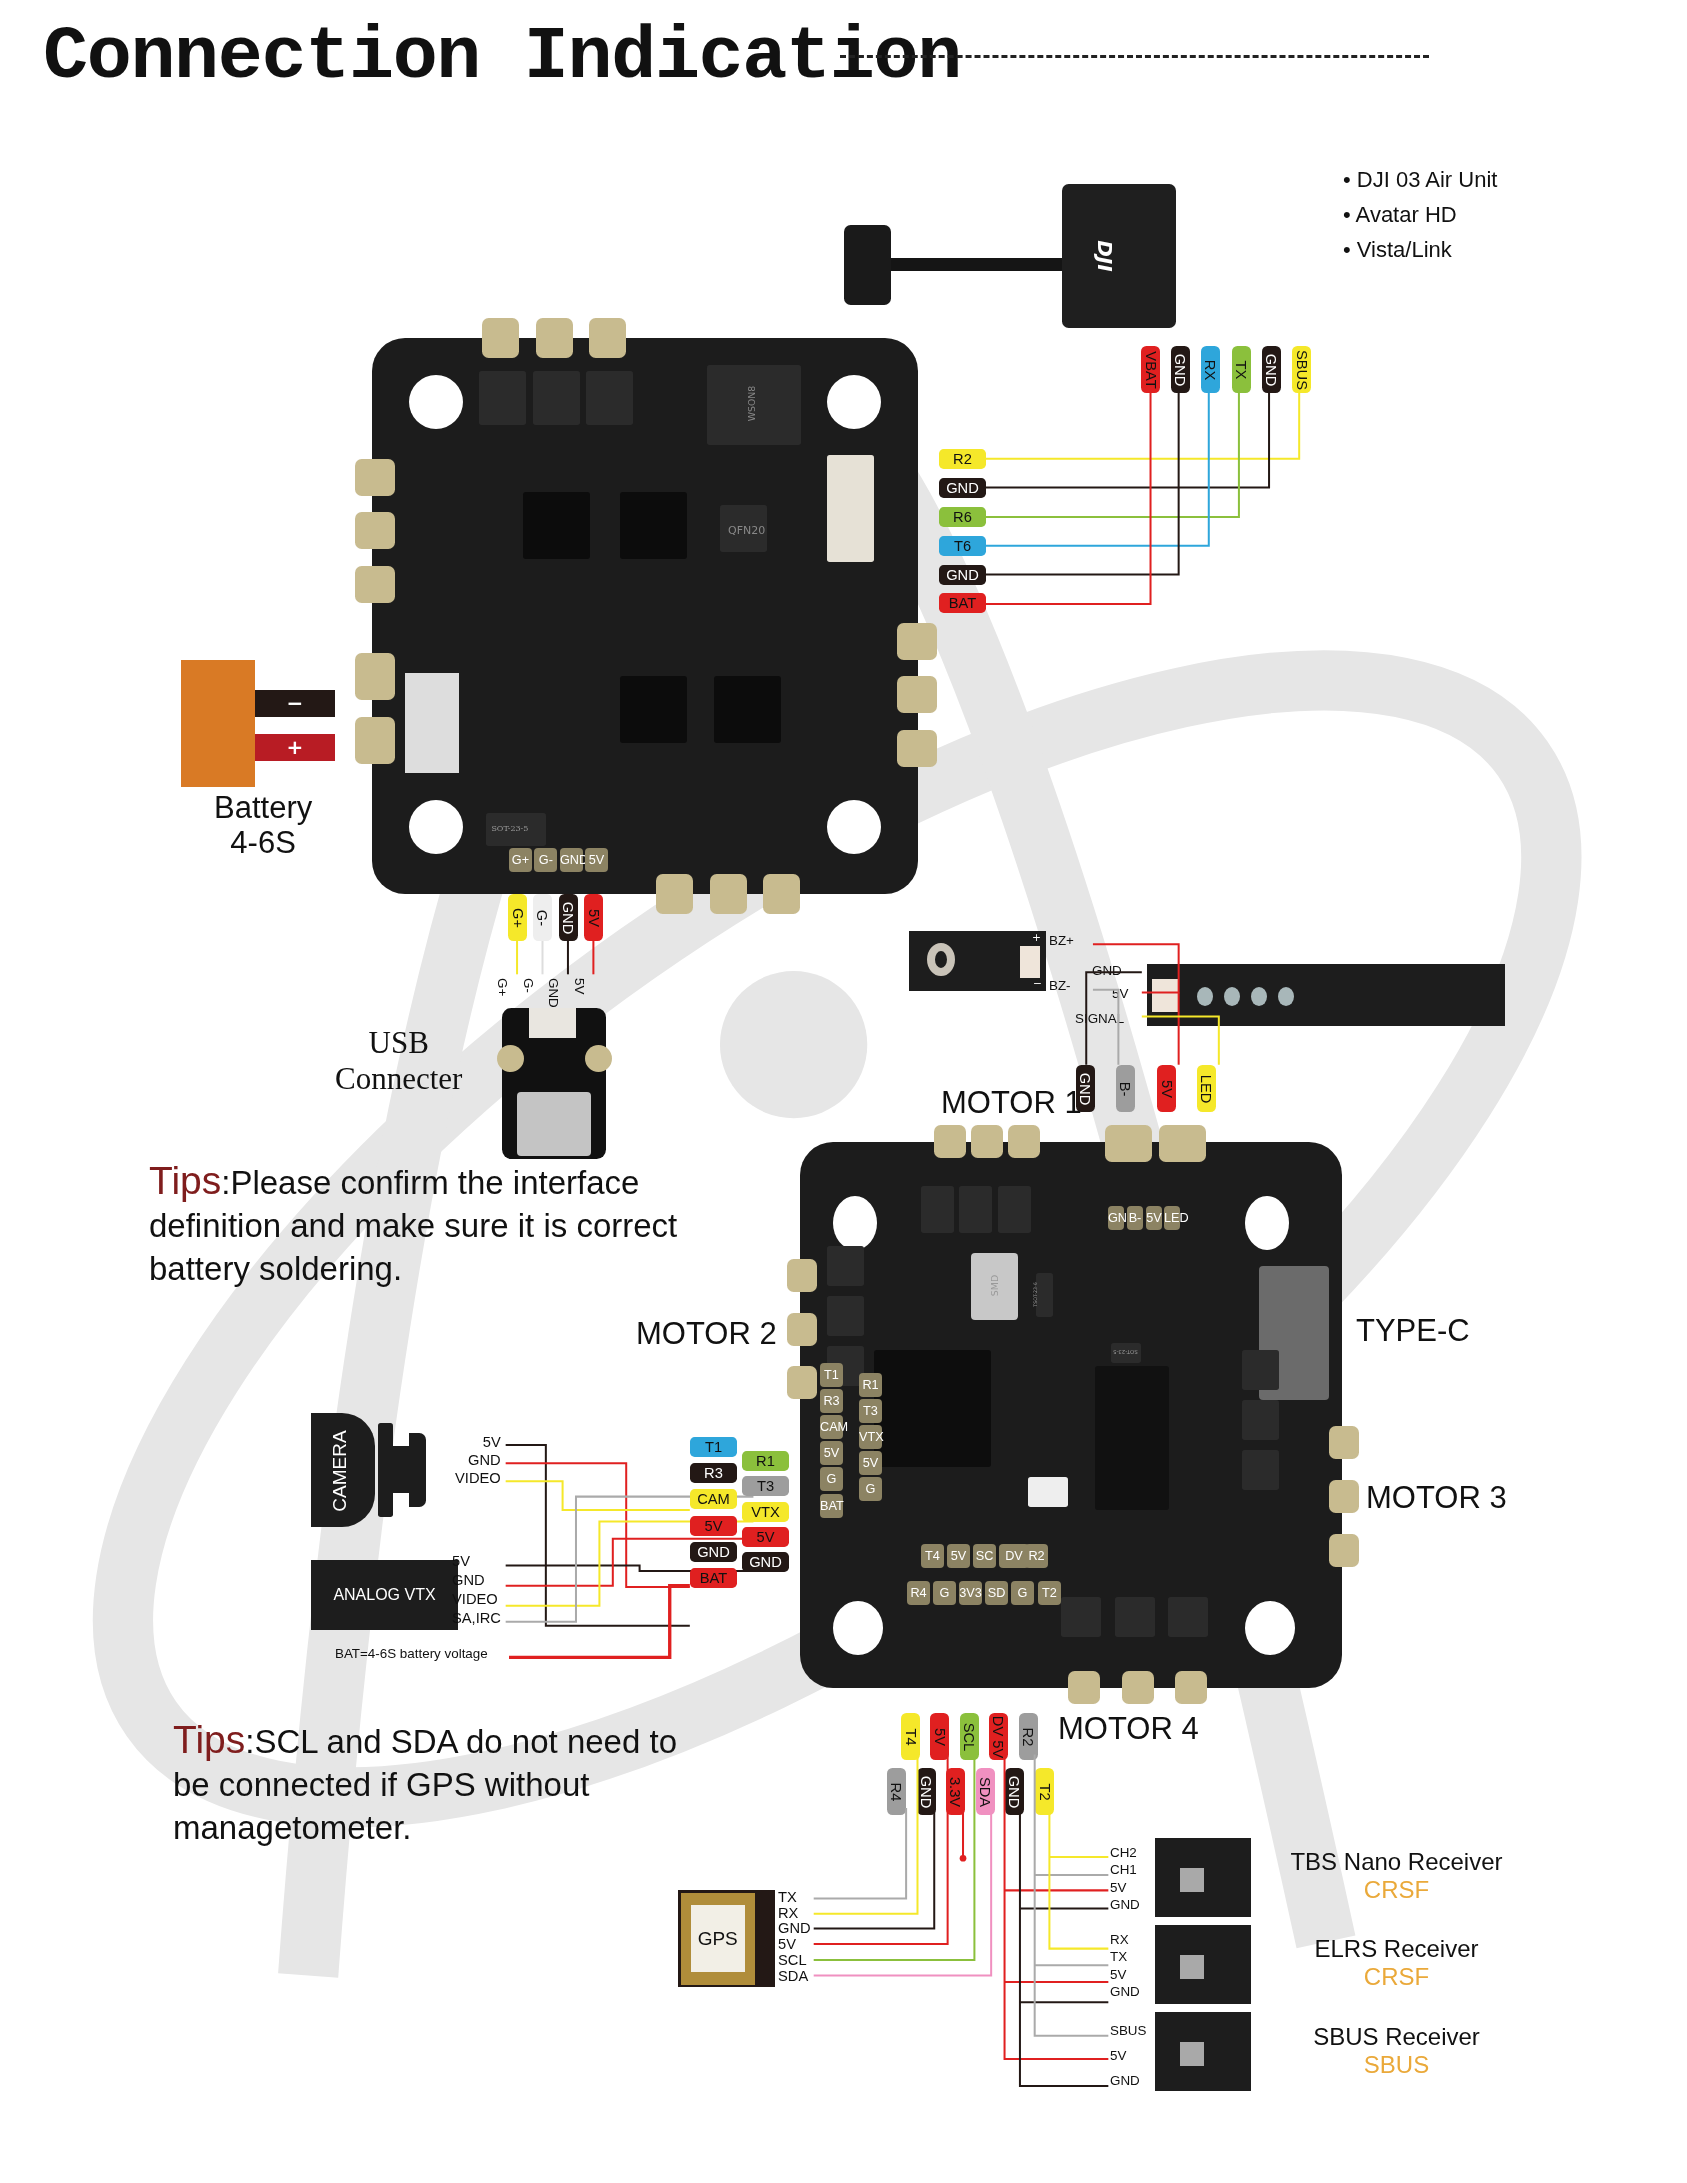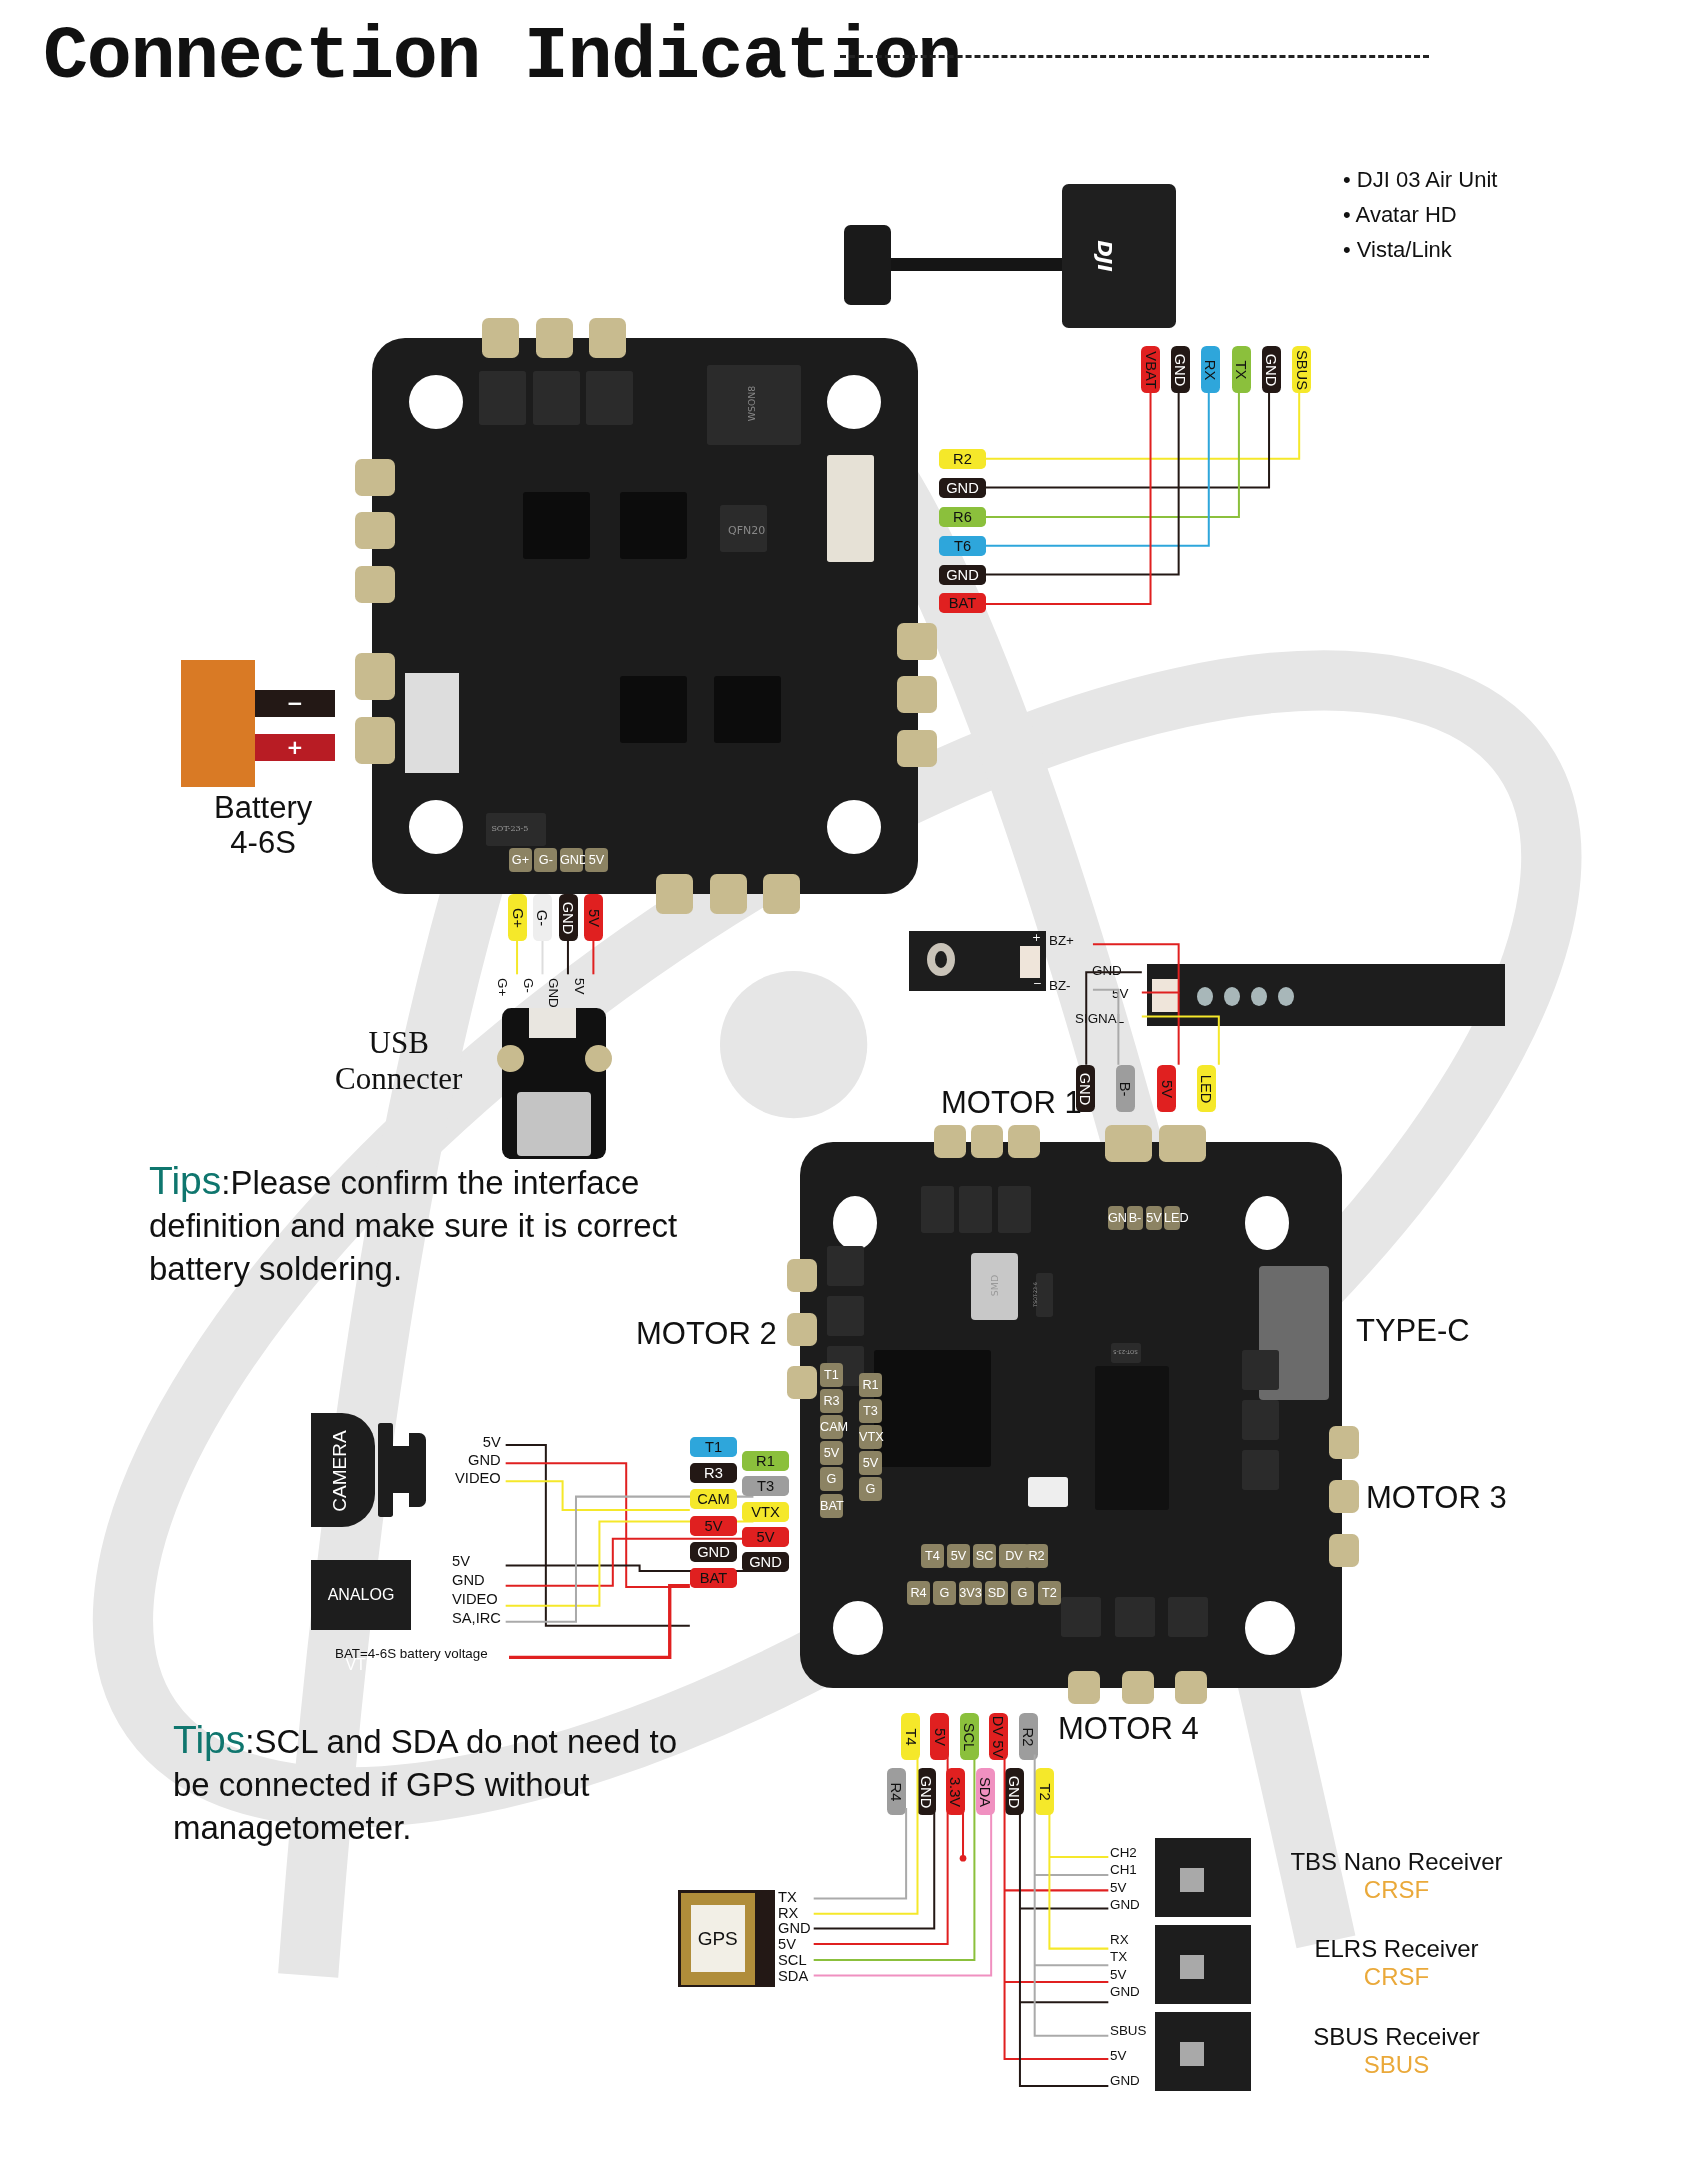--- a/index.html
+++ b/index.html
@@ -16,21 +16,21 @@
   .small{font-size:13.4px;}
   .tag{position:absolute;border-radius:4.7px;font-family:"Liberation Sans",sans-serif;font-size:14.7px;text-align:center;line-height:20px;height:20px;width:47px;color:#111;}
   .vtag{position:absolute;border-radius:5.4px;font-family:"Liberation Sans",sans-serif;font-size:14.7px;width:19px;height:47px;display:flex;align-items:center;justify-content:center;}
   .vtag span{transform:rotate(90deg);white-space:nowrap;display:block;}
   .pcb{position:absolute;background:#1c1c1c;border-radius:33px;}
   .pad{position:absolute;background:#8c8363;color:#fff;border-radius:4px;font-family:"Liberation Sans",sans-serif;font-size:12.7px;text-align:center;line-height:24px;width:24px;height:24px;}
   .hole{position:absolute;background:#fff;border-radius:50%;}
   .mpad{position:absolute;background:#c8bb8f;border-radius:6.7px;}
   .chip{position:absolute;background:#2b2b2b;border-radius:2.7px;}
   .tips{font-family:"Liberation Sans",sans-serif;font-size:33px;line-height:43px;color:#111;}
-  .tips .red{color:#0f766e;}
+  .tips .red{color:#7f1d1d;}
   .rxbox{position:absolute;background:#1d1d1d;width:96px;height:79px;}
   .rxname{font-family:"Liberation Sans",sans-serif;font-size:24px;text-align:center;width:241px;}
   .rxproto{color:#eaa93a;font-size:24px;}
 </style>
 </head>
 <body>
 
 <svg id="bg" viewBox="0 0 2519 3260">
   <g fill="none" stroke="#e6e6e6" stroke-width="90">
     <ellipse cx="1250" cy="1850" rx="1250" ry="520" transform="rotate(-35 1250 1850)"></ellipse>
@@ -333,21 +333,21 @@
   </div>
   <div style="position:absolute;left:67px;top:10px;width:14.7px;height:94px;background:#1d1d1d;border-radius:2.7px;"></div>
   <div style="position:absolute;left:82px;top:33px;width:16.7px;height:47px;background:#1d1d1d;"></div>
   <div style="position:absolute;left:98px;top:20px;width:16.7px;height:74px;background:#1d1d1d;border-radius:0 6.7px 6.7px 0;"></div>
 </div>
 <div class="abs lbl med" style="left:455px;top:1433px;text-align:right;line-height:18px;">
   <div>5V</div>
   <div>GND</div>
   <div>VIDEO</div>
 </div>
-<div class="abs" style="left:311px;top:1560px;width:100px;height:70px;background:#1d1d1d;">
+<div class="abs" style="left:311px;top:1560px;width:147px;height:70px;background:#1d1d1d;">
   <div style="color:#fff;font-family:'Liberation Sans',sans-serif;font-size:16px;text-align:center;line-height:70px;">ANALOG VTX</div>
 </div>
 <div class="abs lbl med" style="left:452px;top:1552px;line-height:19px;">
   <div>5V</div>
   <div>GND</div>
   <div>VIDEO</div>
   <div>SA,IRC</div>
 </div>
 <div class="abs lbl small" style="left:335px;top:1646px;">BAT=4-6S battery voltage</div>
 

